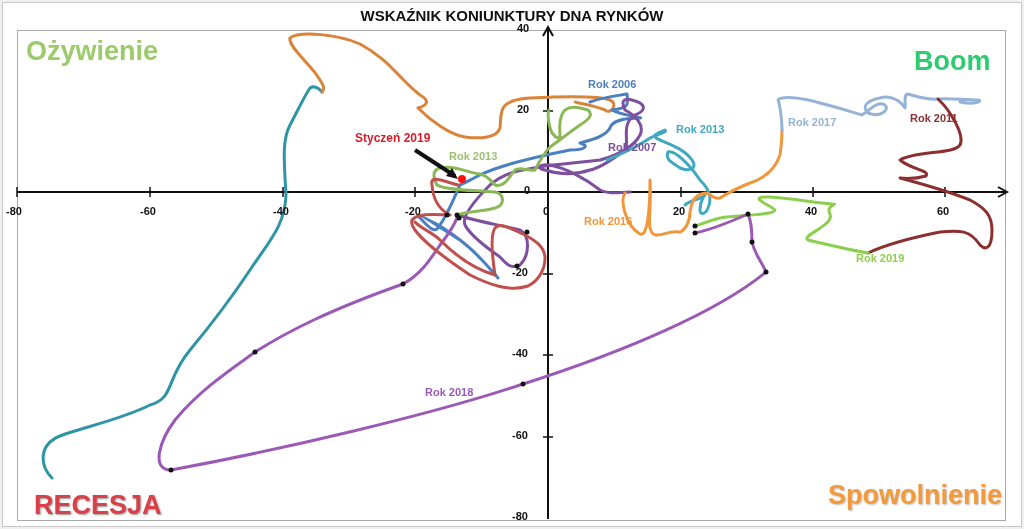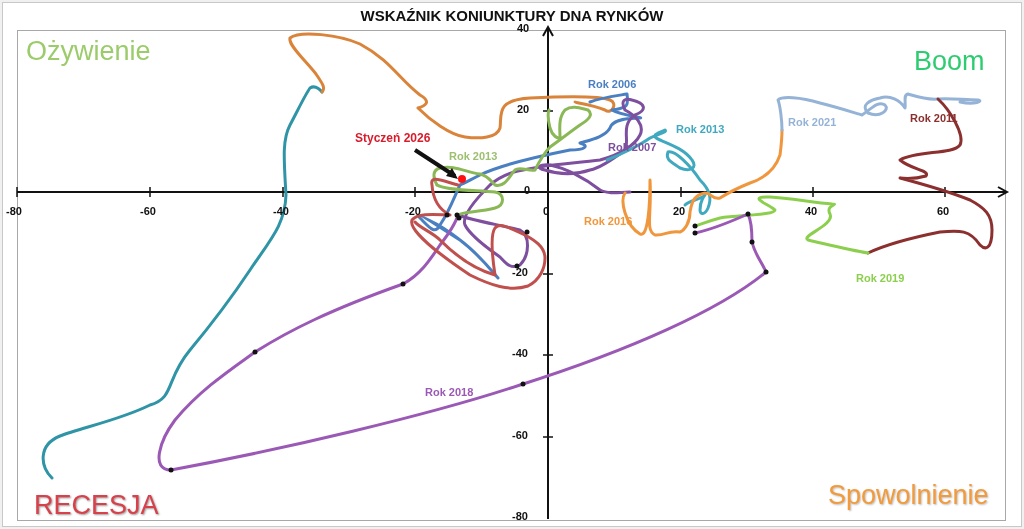--- a/index.html
+++ b/index.html
@@ -1,21 +1,21 @@
 <!DOCTYPE html>
 <html><head>
 <meta charset="utf-8">
 <style>
   html,body{margin:0;padding:0;background:#f0f0f0;}
   body{width:1024px;height:529px;position:relative;overflow:hidden;font-family:"Liberation Sans",sans-serif;}
   .frame{position:absolute;left:2px;top:2px;width:1018px;height:523px;background:#fff;border:1px solid #c8c8c8;}
   .plot{position:absolute;left:17px;top:30px;width:987px;height:489px;border:1px solid #a8a8a8;}
   svg{position:absolute;left:0;top:0;}
   .title{position:absolute;left:0;width:1024px;top:7px;text-align:center;font-weight:bold;font-size:15px;color:#111;}
-  .quad{position:absolute;font-weight:normal;font-size:27px;}
+  .quad{position:absolute;font-weight:bold;font-size:27px;}
   .q-ozy{left:26px;top:36px;color:#9bcb6a;}
   .q-boom{left:914px;top:46px;color:#2ecc71;}
   .q-rec{left:34px;top:490px;color:#d9404a;text-shadow:1px 1px 2px #999;}
   .q-spow{left:828px;top:480px;color:#f39a3a;text-shadow:1px 1px 2px #bbb;}
   .tick{position:absolute;font-weight:bold;font-size:11px;color:#111;}
   .yl{font-size:11px;position:absolute;font-weight:bold;}
   .annot{position:absolute;font-weight:bold;font-size:12px;color:#d81c2c;}
 </style>
 </head>
 <body>
@@ -115,23 +115,23 @@
 <span class="tick" style="left:512px;top:266px">-20</span>
 <span class="tick" style="left:512px;top:347px">-40</span>
 <span class="tick" style="left:512px;top:429px">-60</span>
 <span class="tick" style="left:512px;top:510px">-80</span>
 
 <div class="quad q-ozy">Ożywienie</div>
 <div class="quad q-boom">Boom</div>
 <div class="quad q-rec">RECESJA</div>
 <div class="quad q-spow">Spowolnienie</div>
 
-<div class="annot" style="left:355px;top:131px">Styczeń 2026</div>
+<div class="annot" style="left:355px;top:131px">Styczeń 2019</div>
 
 <span class="yl" style="left:588px;top:78px;color:#4a7fc1">Rok 2006</span>
 <span class="yl" style="left:449px;top:150px;color:#9cbf70">Rok 2013</span>
 <span class="yl" style="left:608px;top:141px;color:#7d4f9e">Rok 2007</span>
 <span class="yl" style="left:676px;top:123px;color:#40a9c0">Rok 2013</span>
 <span class="yl" style="left:584px;top:215px;color:#f0963c">Rok 2016</span>
-<span class="yl" style="left:788px;top:116px;color:#95b3d6">Rok 2021</span>
+<span class="yl" style="left:788px;top:116px;color:#95b3d6">Rok 2017</span>
 <span class="yl" style="left:910px;top:112px;color:#8b2f2f">Rok 2011</span>
-<span class="yl" style="left:856px;top:272px;color:#8ccf4e">Rok 2019</span>
+<span class="yl" style="left:856px;top:252px;color:#8ccf4e">Rok 2019</span>
 <span class="yl" style="left:425px;top:386px;color:#9b59b6">Rok 2018</span>
 
 </body></html>

